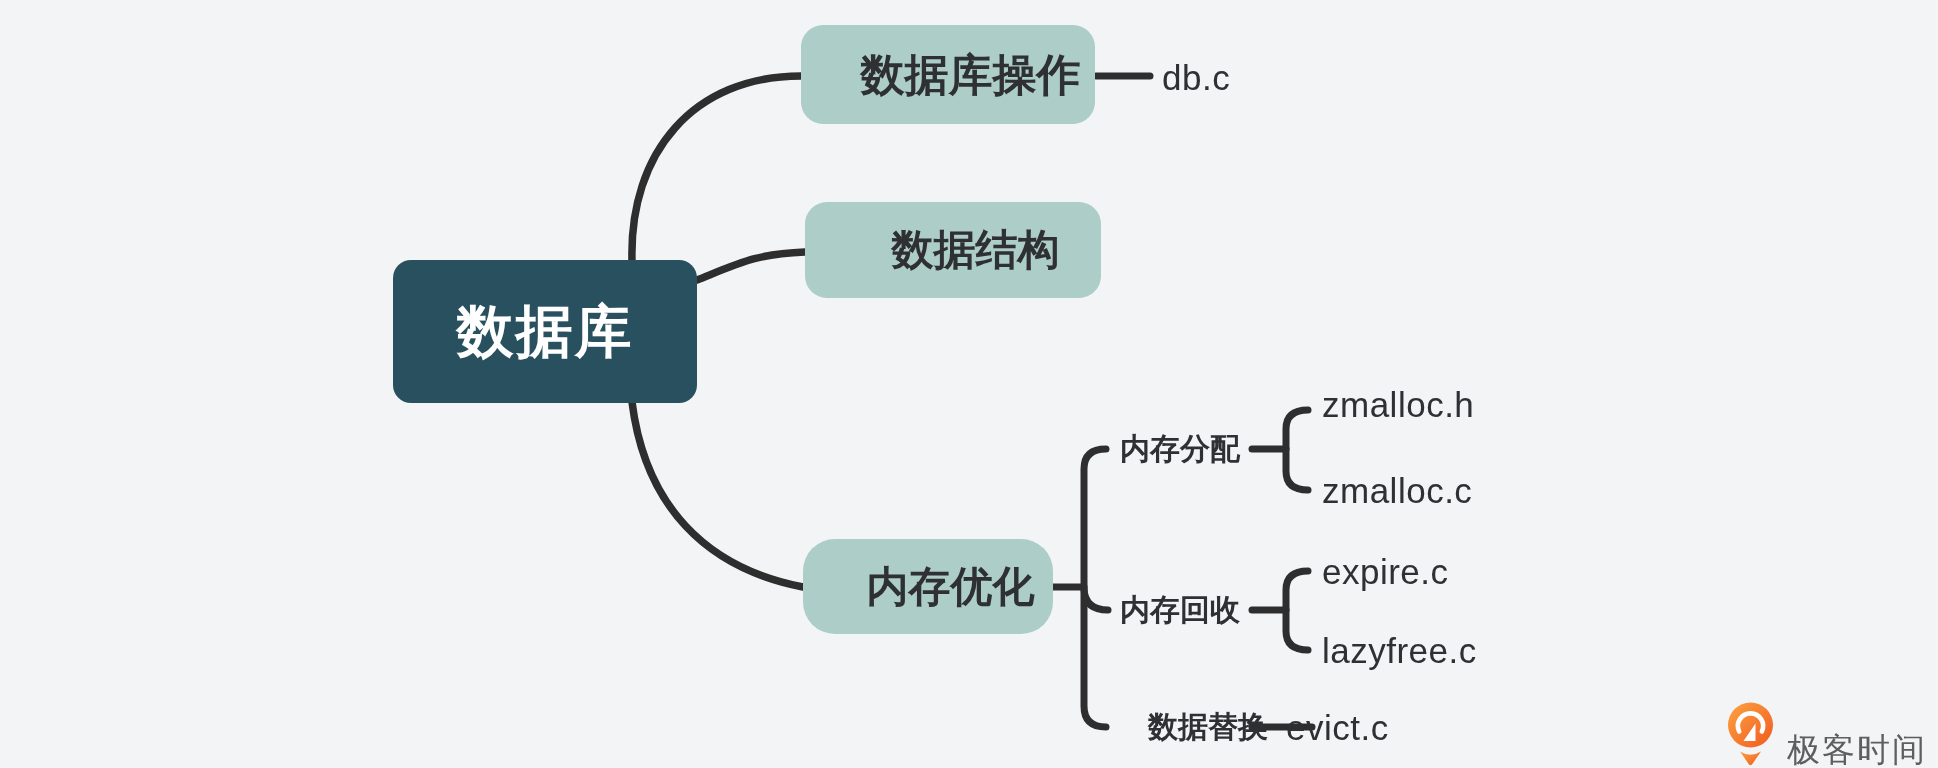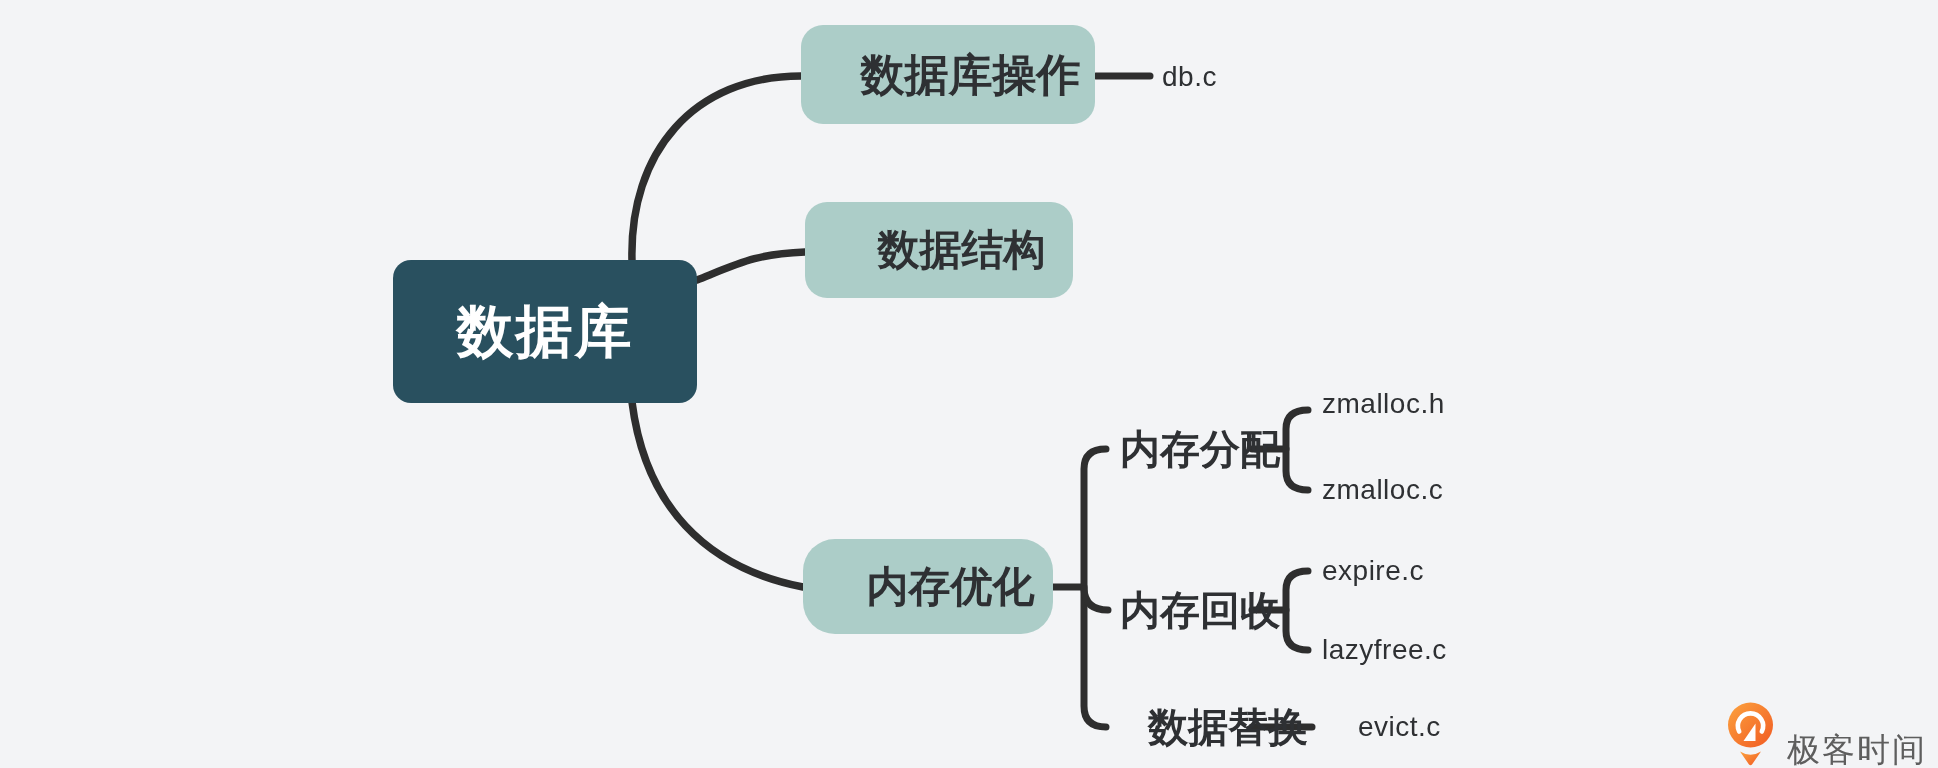--- a/index.html
+++ b/index.html
@@ -51,34 +51,34 @@
     letter-spacing:2px;
   }
   .node-branch{
     background:var(--branch-node);
     border-radius:22px;
     color:var(--text-dark);
     font-weight:700;
     padding-left:45px;
   }
   .node-branch.b0{left:801px;top:25px;width:294px;height:99px;font-size:44px;}
-  .node-branch.b1{left:805px;top:202px;width:268px;height:96px;font-size:42px;}
+  .node-branch.b1{left:805px;top:202px;width:296px;height:96px;font-size:42px;}
   .node-branch.b2{left:803px;top:539px;width:250px;height:95px;font-size:42px;border-radius:32px;}
   .leaf-label{
     position:absolute;
     transform:translateY(-50%);
     color:var(--text-dark);
-    font-size:40px;font-weight:700;
+    font-size:30px;font-weight:700;
     line-height:1;white-space:nowrap;
   }
   .file-label{
     position:absolute;
     transform:translateY(-50%);
     color:var(--text-dark);
-    font-size:28px;font-weight:500;
+    font-size:35px;font-weight:500;
     line-height:1;white-space:nowrap;
     letter-spacing:0.5px;
   }
   .watermark{
     position:absolute;
     left:1727px;top:702px;
     display:flex;align-items:flex-end;
   }
   .watermark .brand-icon{display:block;}
   .watermark .brand-text{
@@ -120,21 +120,21 @@
 
   <div class="leaf-label" style="left:1120px;top:449px;">内存分配</div>
   <div class="file-label" style="left:1322px;top:404px;">zmalloc.h</div>
   <div class="file-label" style="left:1322px;top:490px;">zmalloc.c</div>
 
   <div class="leaf-label" style="left:1120px;top:610px;">内存回收</div>
   <div class="file-label" style="left:1322px;top:571px;">expire.c</div>
   <div class="file-label" style="left:1322px;top:650px;">lazyfree.c</div>
 
   <div class="leaf-label" style="left:1120px;top:727px;margin-left:28px;">数据替换</div>
-  <div class="file-label" style="left:1358px;top:727px;">evict.c</div>
+  <div class="file-label" style="left:1286px;top:727px;">evict.c</div>
 
   <div class="watermark">
     <svg class="brand-icon" width="47" height="64" viewBox="0 0 47 64" xmlns="http://www.w3.org/2000/svg">
       <defs>
         <linearGradient id="gk-orange" x1="0" y1="0" x2="1" y2="1">
           <stop offset="0" stop-color="#fca33f"></stop>
           <stop offset="1" stop-color="#f15a22"></stop>
         </linearGradient>
       </defs>
       <circle cx="23.5" cy="23" r="22.5" fill="url(#gk-orange)"></circle>

